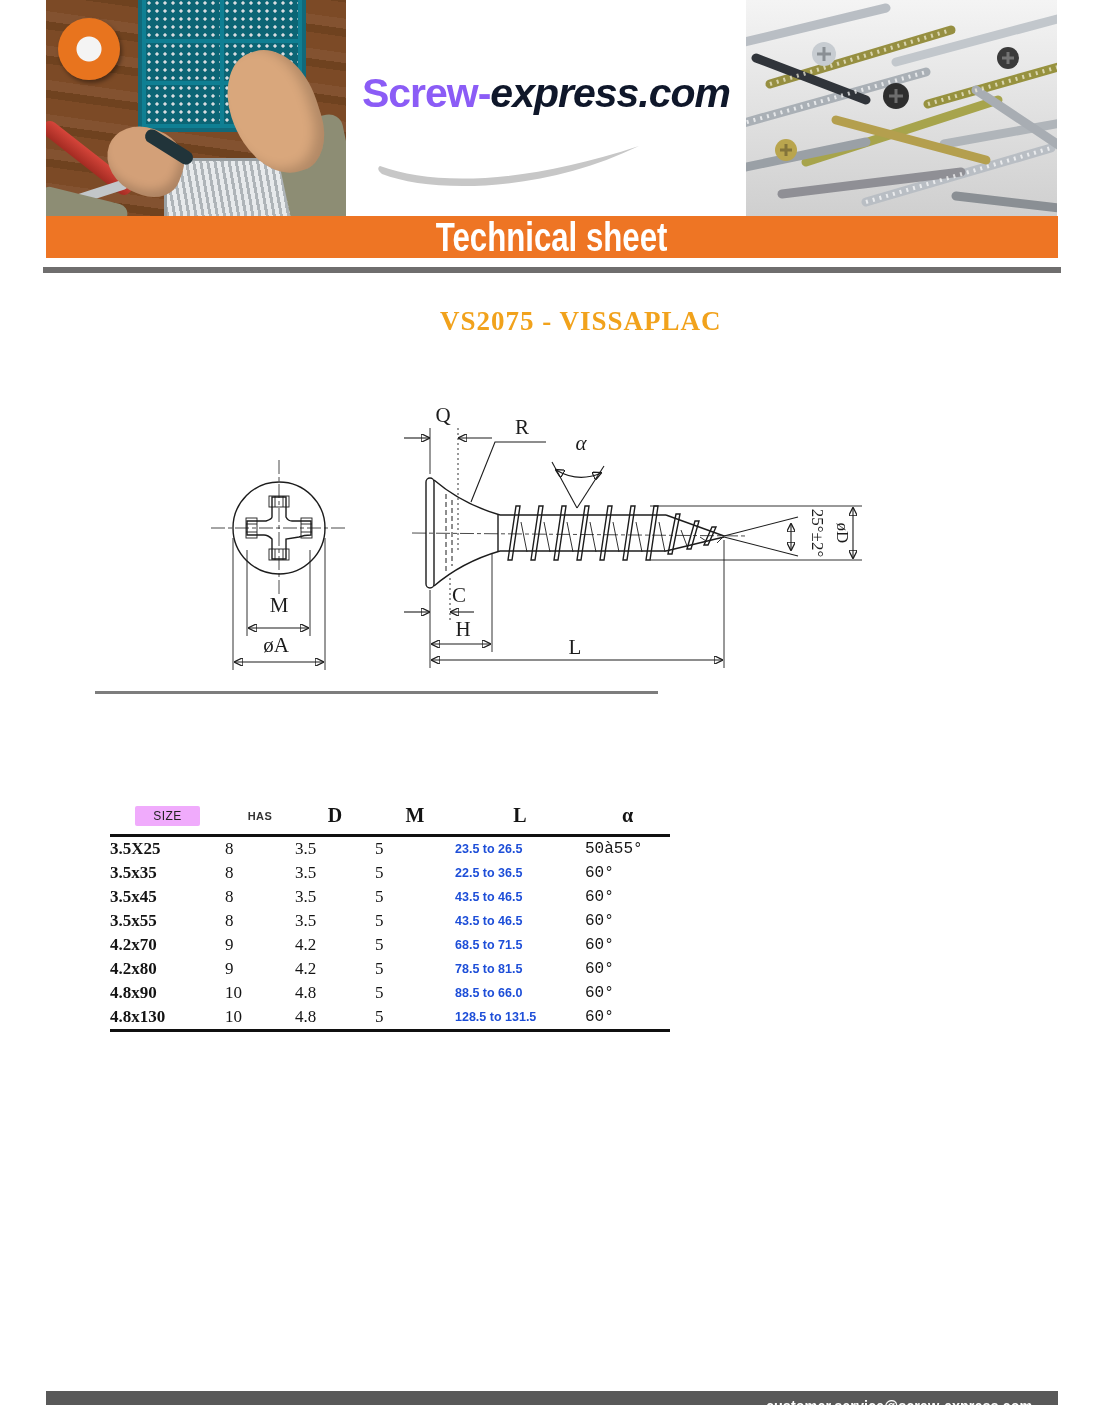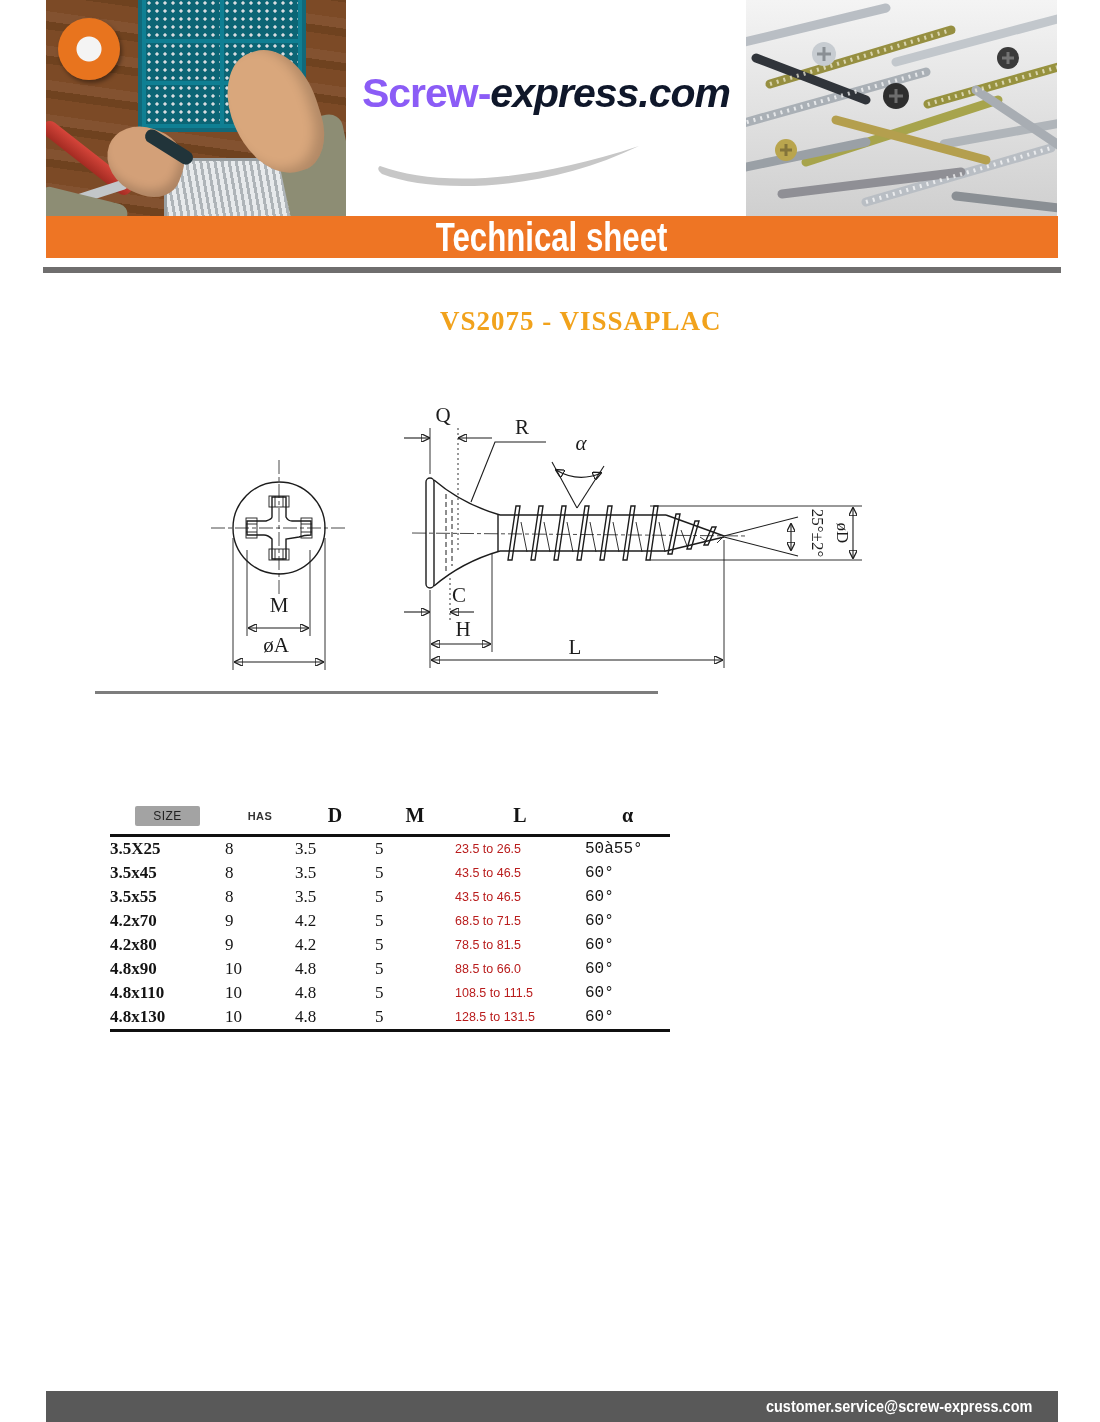--- a/index.html
+++ b/index.html
@@ -67,30 +67,30 @@
   .drawing .dots   { stroke-dasharray:2 3; stroke-width:0.9; }
   .drawing .center { stroke-dasharray:14 3 4 3; stroke-width:0.8; }
 
   
   .spec-table-wrap { left:110px; top:800px; width:560px; }
   table.spec { border-collapse:collapse; table-layout:fixed; width:560px; border-bottom:3px solid #101010; }
   table.spec th { border-bottom:3px solid #101010; padding:4px 0 7px; vertical-align:middle; }
   table.spec td { padding:1px 0 2px; text-align:left; height:21px; }
   .c0 { width:115px; } .c1 { width:70px; } .c2 { width:80px; } .c3 { width:80px; } .c4 { width:130px; } .c5 { width:85px; }
   .h0 { font-size:12px; font-weight:normal; color:#222; }
-  .size-chip { background:#a3a3a3; border-radius:2px; padding:3px 18px; letter-spacing:0.5px; }
+  .size-chip { background:#f0abfc; border-radius:2px; padding:3px 18px; letter-spacing:0.5px; }
   .h1 { font-size:11px; font-weight:bold; color:#333; letter-spacing:0.5px; }
   .h2,.h3,.h4,.h5 { font-family:"Liberation Serif",serif; font-size:20px; font-weight:bold; }
   tbody .c0 { font-family:"Liberation Serif",serif; font-weight:bold; font-size:17px; }
   tbody .c1,tbody .c2,tbody .c3 { font-family:"Liberation Serif",serif; font-size:17px; }
-  tbody .c4 { font-size:12.5px; color:#b91c1c; }
+  tbody .c4 { font-size:12.5px; color:#1d4ed8;font-weight:bold; }
   tbody .c5 { font-family:Liberation Mono, monospace; font-size:16px; }
 
   
-  .footer-bar { left:46px; top:1391px; width:1012px; height:31px; background:#595959;
+  .footer-bar { left:46px; top:1391px; width:1012px; height:14px; background:#595959;
     color:#fff; text-align:right; box-sizing:border-box; padding-right:26px; }
   .footer-text { display:inline-block; font-size:17px; font-weight:bold; line-height:31px;
     transform:scaleX(0.85); transform-origin:right center; white-space:nowrap; }
 </style>
 </head>
 <body>
 
 <div class="page">
 
   <div class="abs photo photo-left">
@@ -303,20 +303,28 @@
       <tbody>
           <tr>
             <td class="c0">3.5X25</td>
             <td class="c1">8</td>
             <td class="c2">3.5</td>
             <td class="c3">5</td>
             <td class="c4">23.5 to 26.5</td>
             <td class="c5">50à55°</td>
           </tr>
           <tr>
+            <td class="c0">3.5x35</td>
+            <td class="c1">8</td>
+            <td class="c2">3.5</td>
+            <td class="c3">5</td>
+            <td class="c4">22.5 to 36.5</td>
+            <td class="c5">60°</td>
+          </tr>
+          <tr>
             <td class="c0">3.5x45</td>
             <td class="c1">8</td>
             <td class="c2">3.5</td>
             <td class="c3">5</td>
             <td class="c4">43.5 to 46.5</td>
             <td class="c5">60°</td>
           </tr>
           <tr>
             <td class="c0">3.5x55</td>
             <td class="c1">8</td>
@@ -343,28 +351,20 @@
           </tr>
           <tr>
             <td class="c0">4.8x90</td>
             <td class="c1">10</td>
             <td class="c2">4.8</td>
             <td class="c3">5</td>
             <td class="c4">88.5 to 66.0</td>
             <td class="c5">60°</td>
           </tr>
           <tr>
-            <td class="c0">4.8x110</td>
-            <td class="c1">10</td>
-            <td class="c2">4.8</td>
-            <td class="c3">5</td>
-            <td class="c4">108.5 to 111.5</td>
-            <td class="c5">60°</td>
-          </tr>
-          <tr>
             <td class="c0">4.8x130</td>
             <td class="c1">10</td>
             <td class="c2">4.8</td>
             <td class="c3">5</td>
             <td class="c4">128.5 to 131.5</td>
             <td class="c5">60°</td>
           </tr>
         </tbody>
     </table>
   </div>

